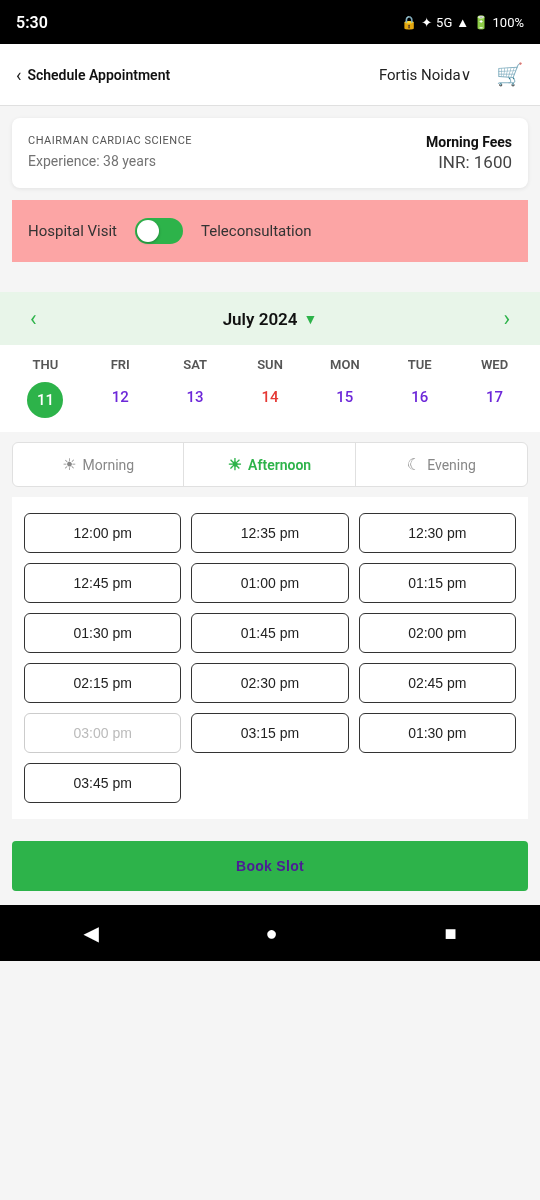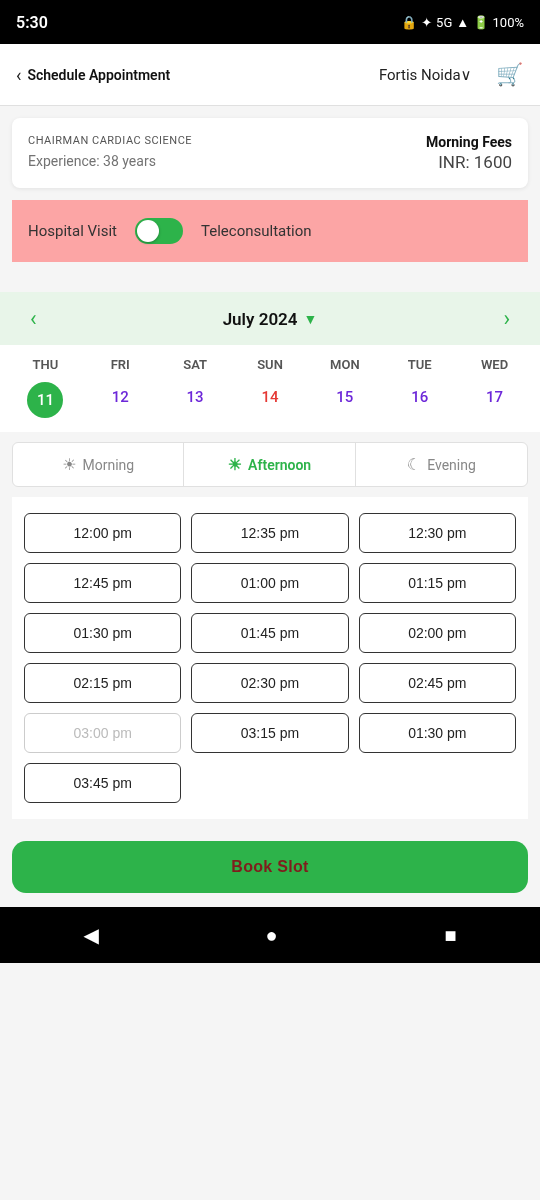--- a/index.html
+++ b/index.html
@@ -274,25 +274,25 @@
     }
 
     
     .book-btn-container {
       padding: 14px 12px;
       background: #f5f5f5;
     }
     .book-btn {
       width: 100%;
       background: #2db34a;
-      color: #7f1d1d;
+      color: #4c1d95;
       border: none;
-      border-radius: 14px;
+      border-radius: 4px;
       padding: 17px;
-      font-size: 16px;
+      font-size: 14px;
       font-weight: 600;
       cursor: pointer;
       letter-spacing: 0.3px;
     }
 
     
     .bottom-nav {
       background: #000;
       display: flex;
       justify-content: space-around;

